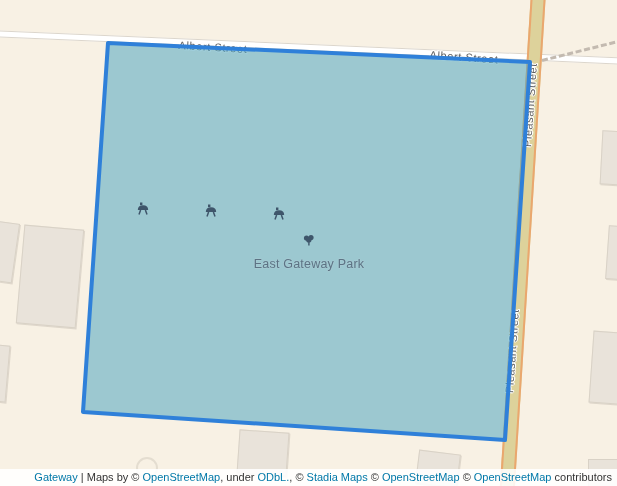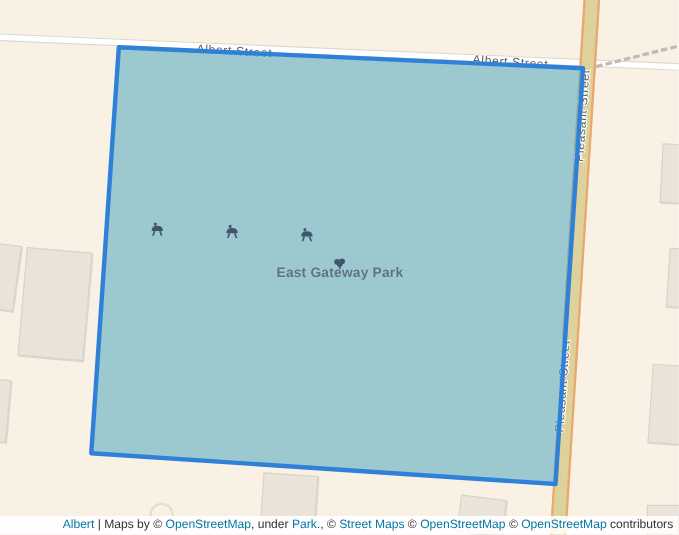--- a/index.html
+++ b/index.html
@@ -143,19 +143,19 @@
     </svg>
   </span>
   <span class="poi" style="left:309px;top:240px;">
     <svg width="13" height="13" viewBox="0 0 13 13">
       <circle cx="4" cy="4.5" r="2.6" fill="#3f566b"></circle>
       <circle cx="8.5" cy="4" r="2.6" fill="#3f566b"></circle>
       <circle cx="6.3" cy="6.2" r="2.8" fill="#3f566b"></circle>
       <rect x="5.7" y="7.5" width="1.4" height="4.5" fill="#3f566b"></rect>
     </svg>
   </span>
-  <span class="park-label" style="left:309px;top:248px;font-weight:bold;">East Gateway Park</span>
+  <span class="park-label" style="left:309px;top:264px;">East Gateway Park</span>
 
   <div class="attribution">
-    <a>Albert</a><span> | Maps by © </span><a>OpenStreetMap</a><span>, under </span><a>Park.</a><span>, © </span><a>Street Maps</a><span> © </span><a>OpenStreetMap</a><span> © </span><a>OpenStreetMap</a><span> contributors</span>
+    <a>Gateway</a><span> | Maps by © </span><a>OpenStreetMap</a><span>, under </span><a>ODbL.</a><span>, © </span><a>Stadia Maps</a><span> © </span><a>OpenStreetMap</a><span> © </span><a>OpenStreetMap</a><span> contributors</span>
   </div>
 
 </div>
 
 </body></html>

